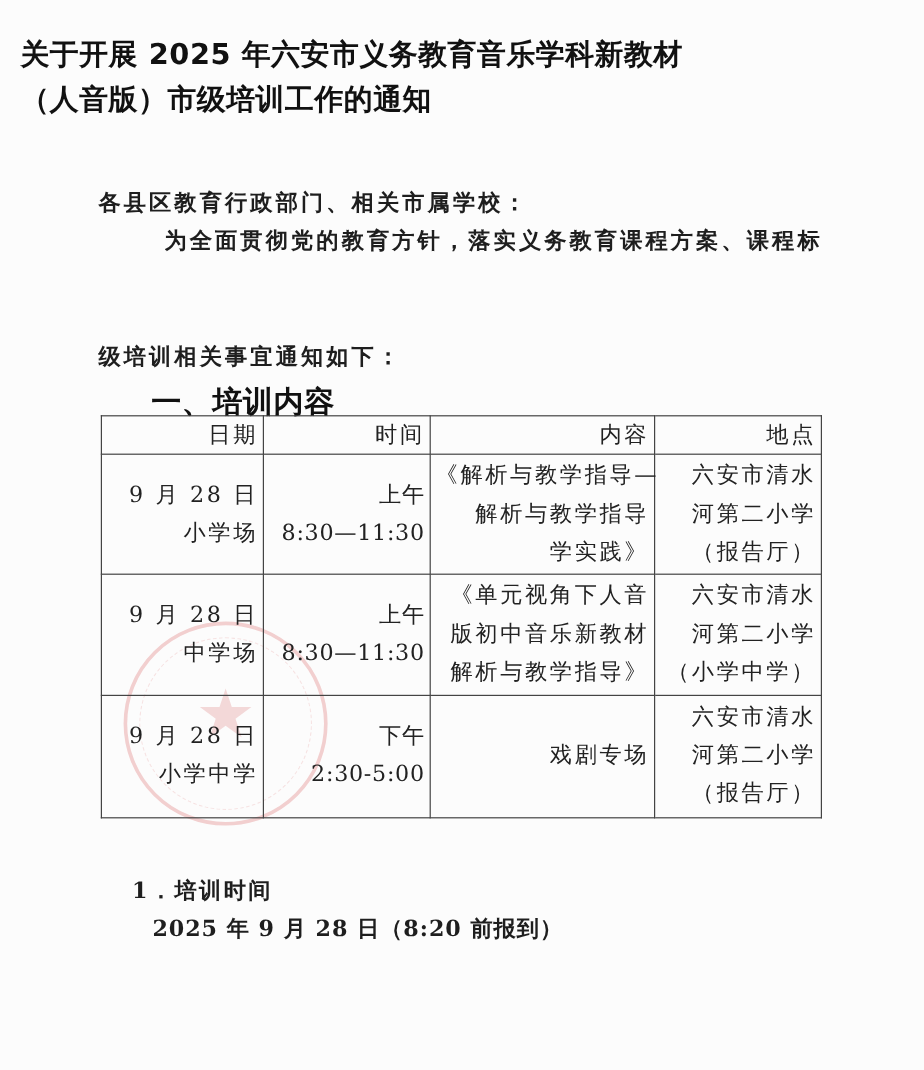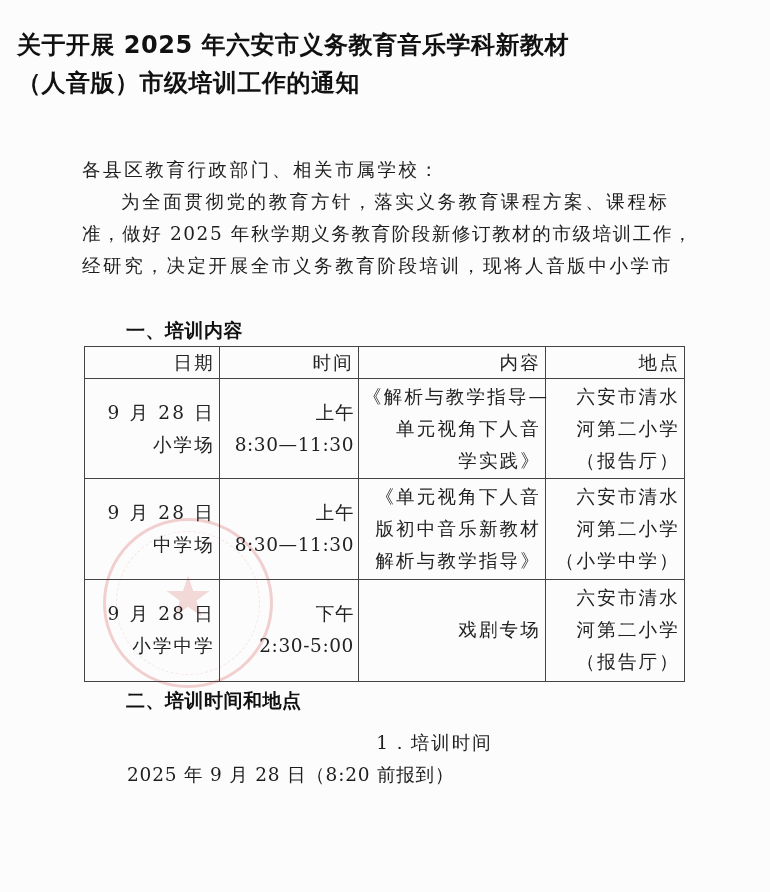--- a/index.html
+++ b/index.html
@@ -16,26 +16,27 @@
       font-family: "DejaVu Sans", "Liberation Sans", sans-serif;
       font-weight: bold; font-size: 24px; letter-spacing: 0.5px; color: #111;
       white-space: nowrap;
     }
     .t1 { top: 29px; }
     .t2 { top: 67px; }
     .body-line {
       position: absolute; left: 82px; width: 601px;
       font-size: 18.5px; line-height: 24px; letter-spacing: 2.6px; white-space: nowrap;
       color: #1e1e1e;
+      font-weight: bold;
     }
-    .indent { left: 121px; width: 558px; }
+    .indent { left: 137px; width: 558px; }
     .section-heading {
       position: absolute; left: 126px;
       font-family: "DejaVu Sans", "Liberation Sans", sans-serif;
-      font-weight: bold; font-size: 19px; letter-spacing: 0.5px; color: #111; white-space: nowrap;
+      font-weight: bold; font-size: 25px; letter-spacing: 0.5px; color: #111; white-space: nowrap;
     }
     table.schedule {
       position: absolute; left: 84px; top: 346px; width: 600px; height: 336px;
       border-collapse: collapse; table-layout: fixed;
       font-size: 18.5px; letter-spacing: 2.2px; color: #222;
     }
     table.schedule td, table.schedule th {
       border: 1.3px solid #444; text-align: right; vertical-align: middle;
       line-height: 32px; padding: 0 4px; font-weight: normal;
     }
@@ -63,22 +64,21 @@
 <body>
 
 <div class="page">
 
   <div class="title-line t1">关于开展 2025 年六安市义务教育音乐学科新教材</div>
   <div class="title-line t2">（人音版）市级培训工作的通知</div>
 
   <div class="body-line" style="top:158px;">各县区教育行政部门、相关市属学校：</div>
 
   <div class="body-line indent" style="top:190px;">为全面贯彻党的教育方针，落实义务教育课程方案、课程标</div>
-  <div class="body-line" style="top:222px; letter-spacing:1.6px;">准，做好 2025 年秋学期义务教育阶段新修订教材的市级培训工作，</div>
-  <div class="body-line" style="top:254px;">经研究，决定开展全市义务教育阶段培训，现将人音版中小学市</div>
+  <div class="body-line" style="top:286px;">级培训相关事宜通知如下：</div>
 
   <div class="section-heading" style="top:318px;">一、培训内容</div>
 
   <div class="stamp">
     <div class="stamp-inner"></div>
     <div class="stamp-star">★</div>
   </div>
 
   <table class="schedule">
     <colgroup>
@@ -98,21 +98,21 @@
       <td>
         <span class="cell-line">9 月 28 日</span>
         <span class="cell-line">小学场</span>
       </td>
       <td class="time-cell">
         <span class="cell-line">上午</span>
         <span class="cell-line">8:30—11:30</span>
       </td>
       <td>
         <span class="cell-line">《解析与教学指导—</span>
-        <span class="cell-line">单元视角下人音</span>
+        <span class="cell-line">解析与教学指导</span>
         <span class="cell-line">学实践》</span>
       </td>
       <td>
         <span class="cell-line">六安市清水</span>
         <span class="cell-line">河第二小学</span>
         <span class="cell-line">（报告厅）</span>
       </td>
     </tr>
     <tr class="row2">
       <td>
@@ -148,17 +148,16 @@
       </td>
       <td>
         <span class="cell-line">六安市清水</span>
         <span class="cell-line">河第二小学</span>
         <span class="cell-line">（报告厅）</span>
       </td>
     </tr>
   </tbody>
     </table>
 
-  <div class="section-heading" style="top:688px;">二、培训时间和地点</div>
-  <div class="body-line" style="top:731px; left:134px; letter-spacing:2px;text-align:center;">1．培训时间</div>
+  <div class="body-line" style="top:731px; left:110px; letter-spacing:2px;">1．培训时间</div>
   <div class="body-line" style="top:763px; left:127px; letter-spacing:0.8px;">2025 年 9 月 28 日（8:20 前报到）</div>
 
 </div>
 
 </body></html>

